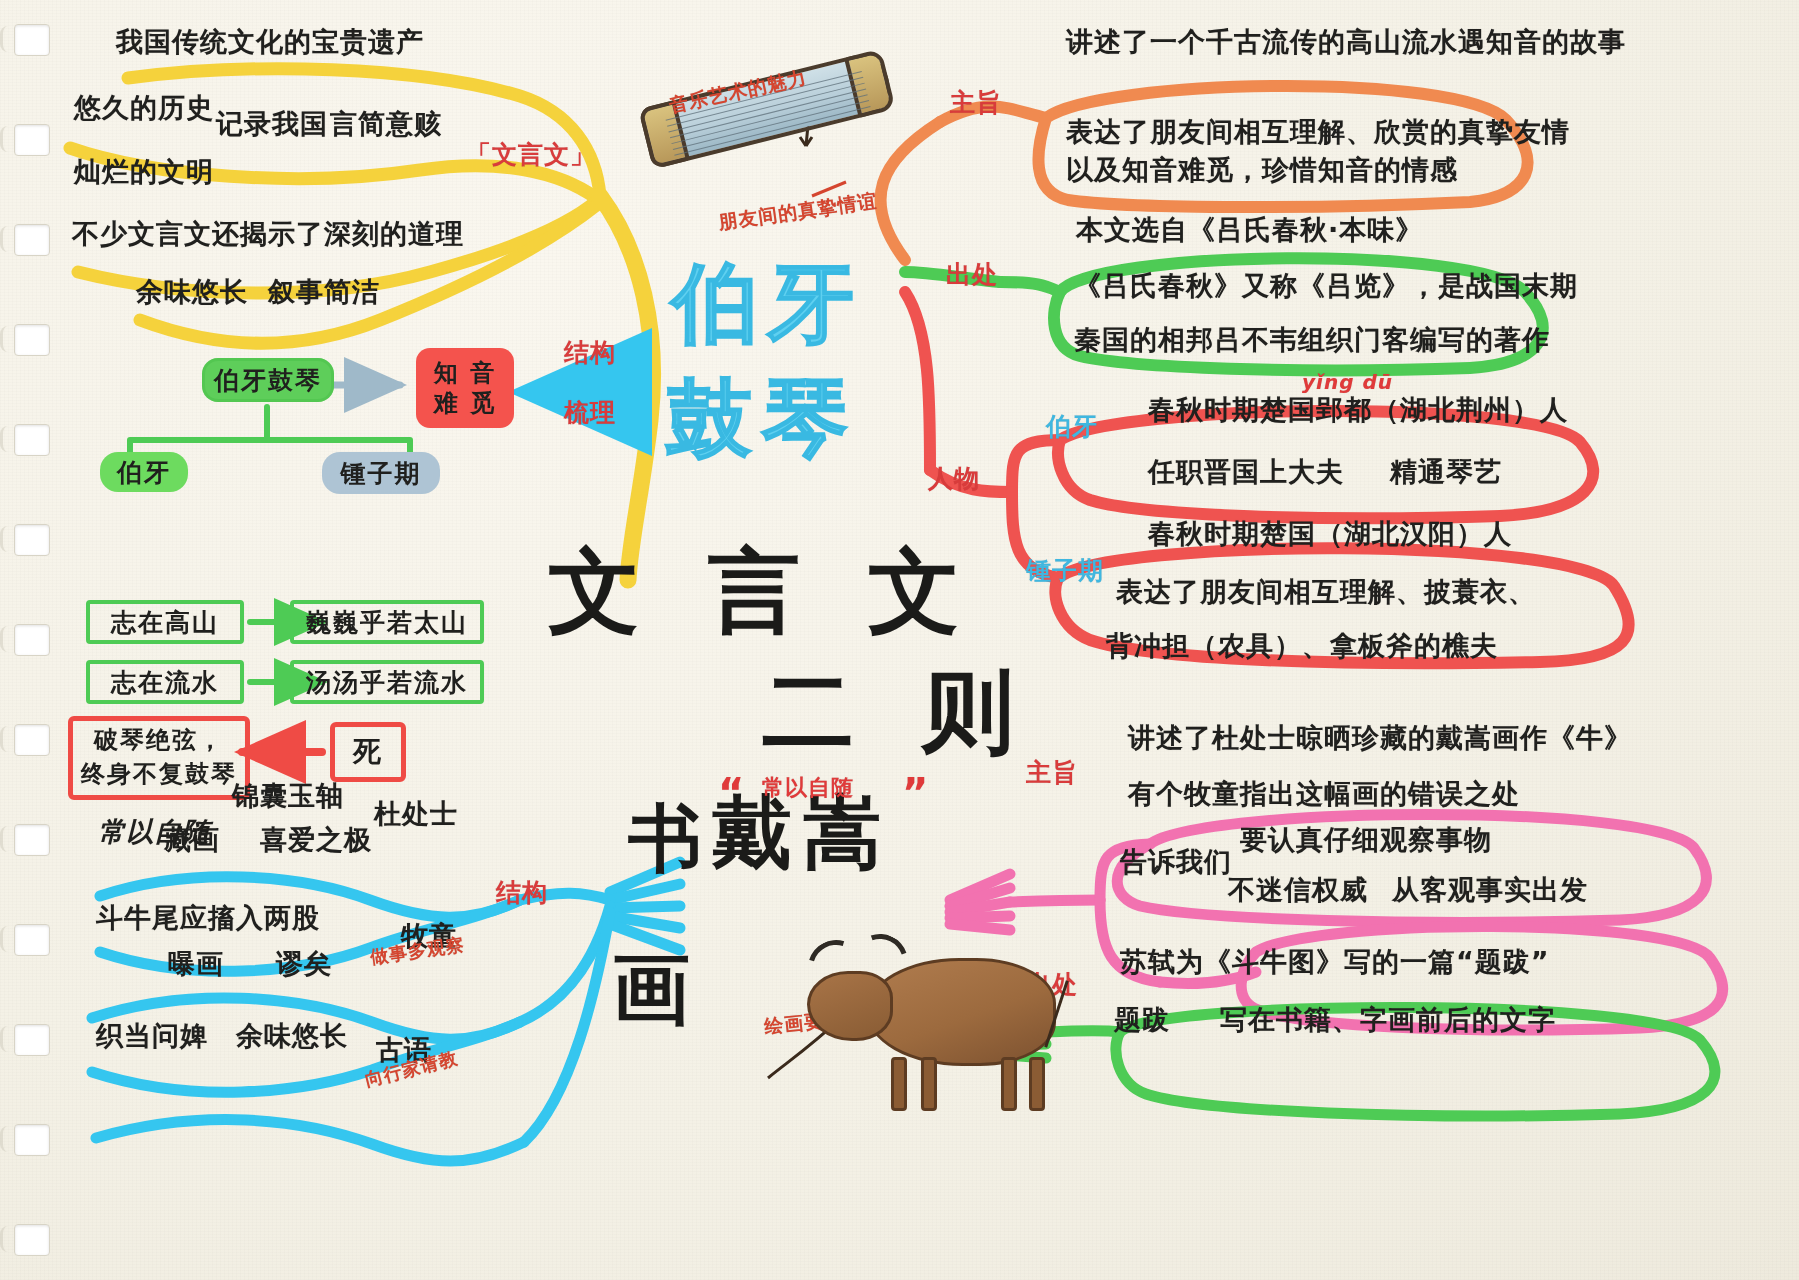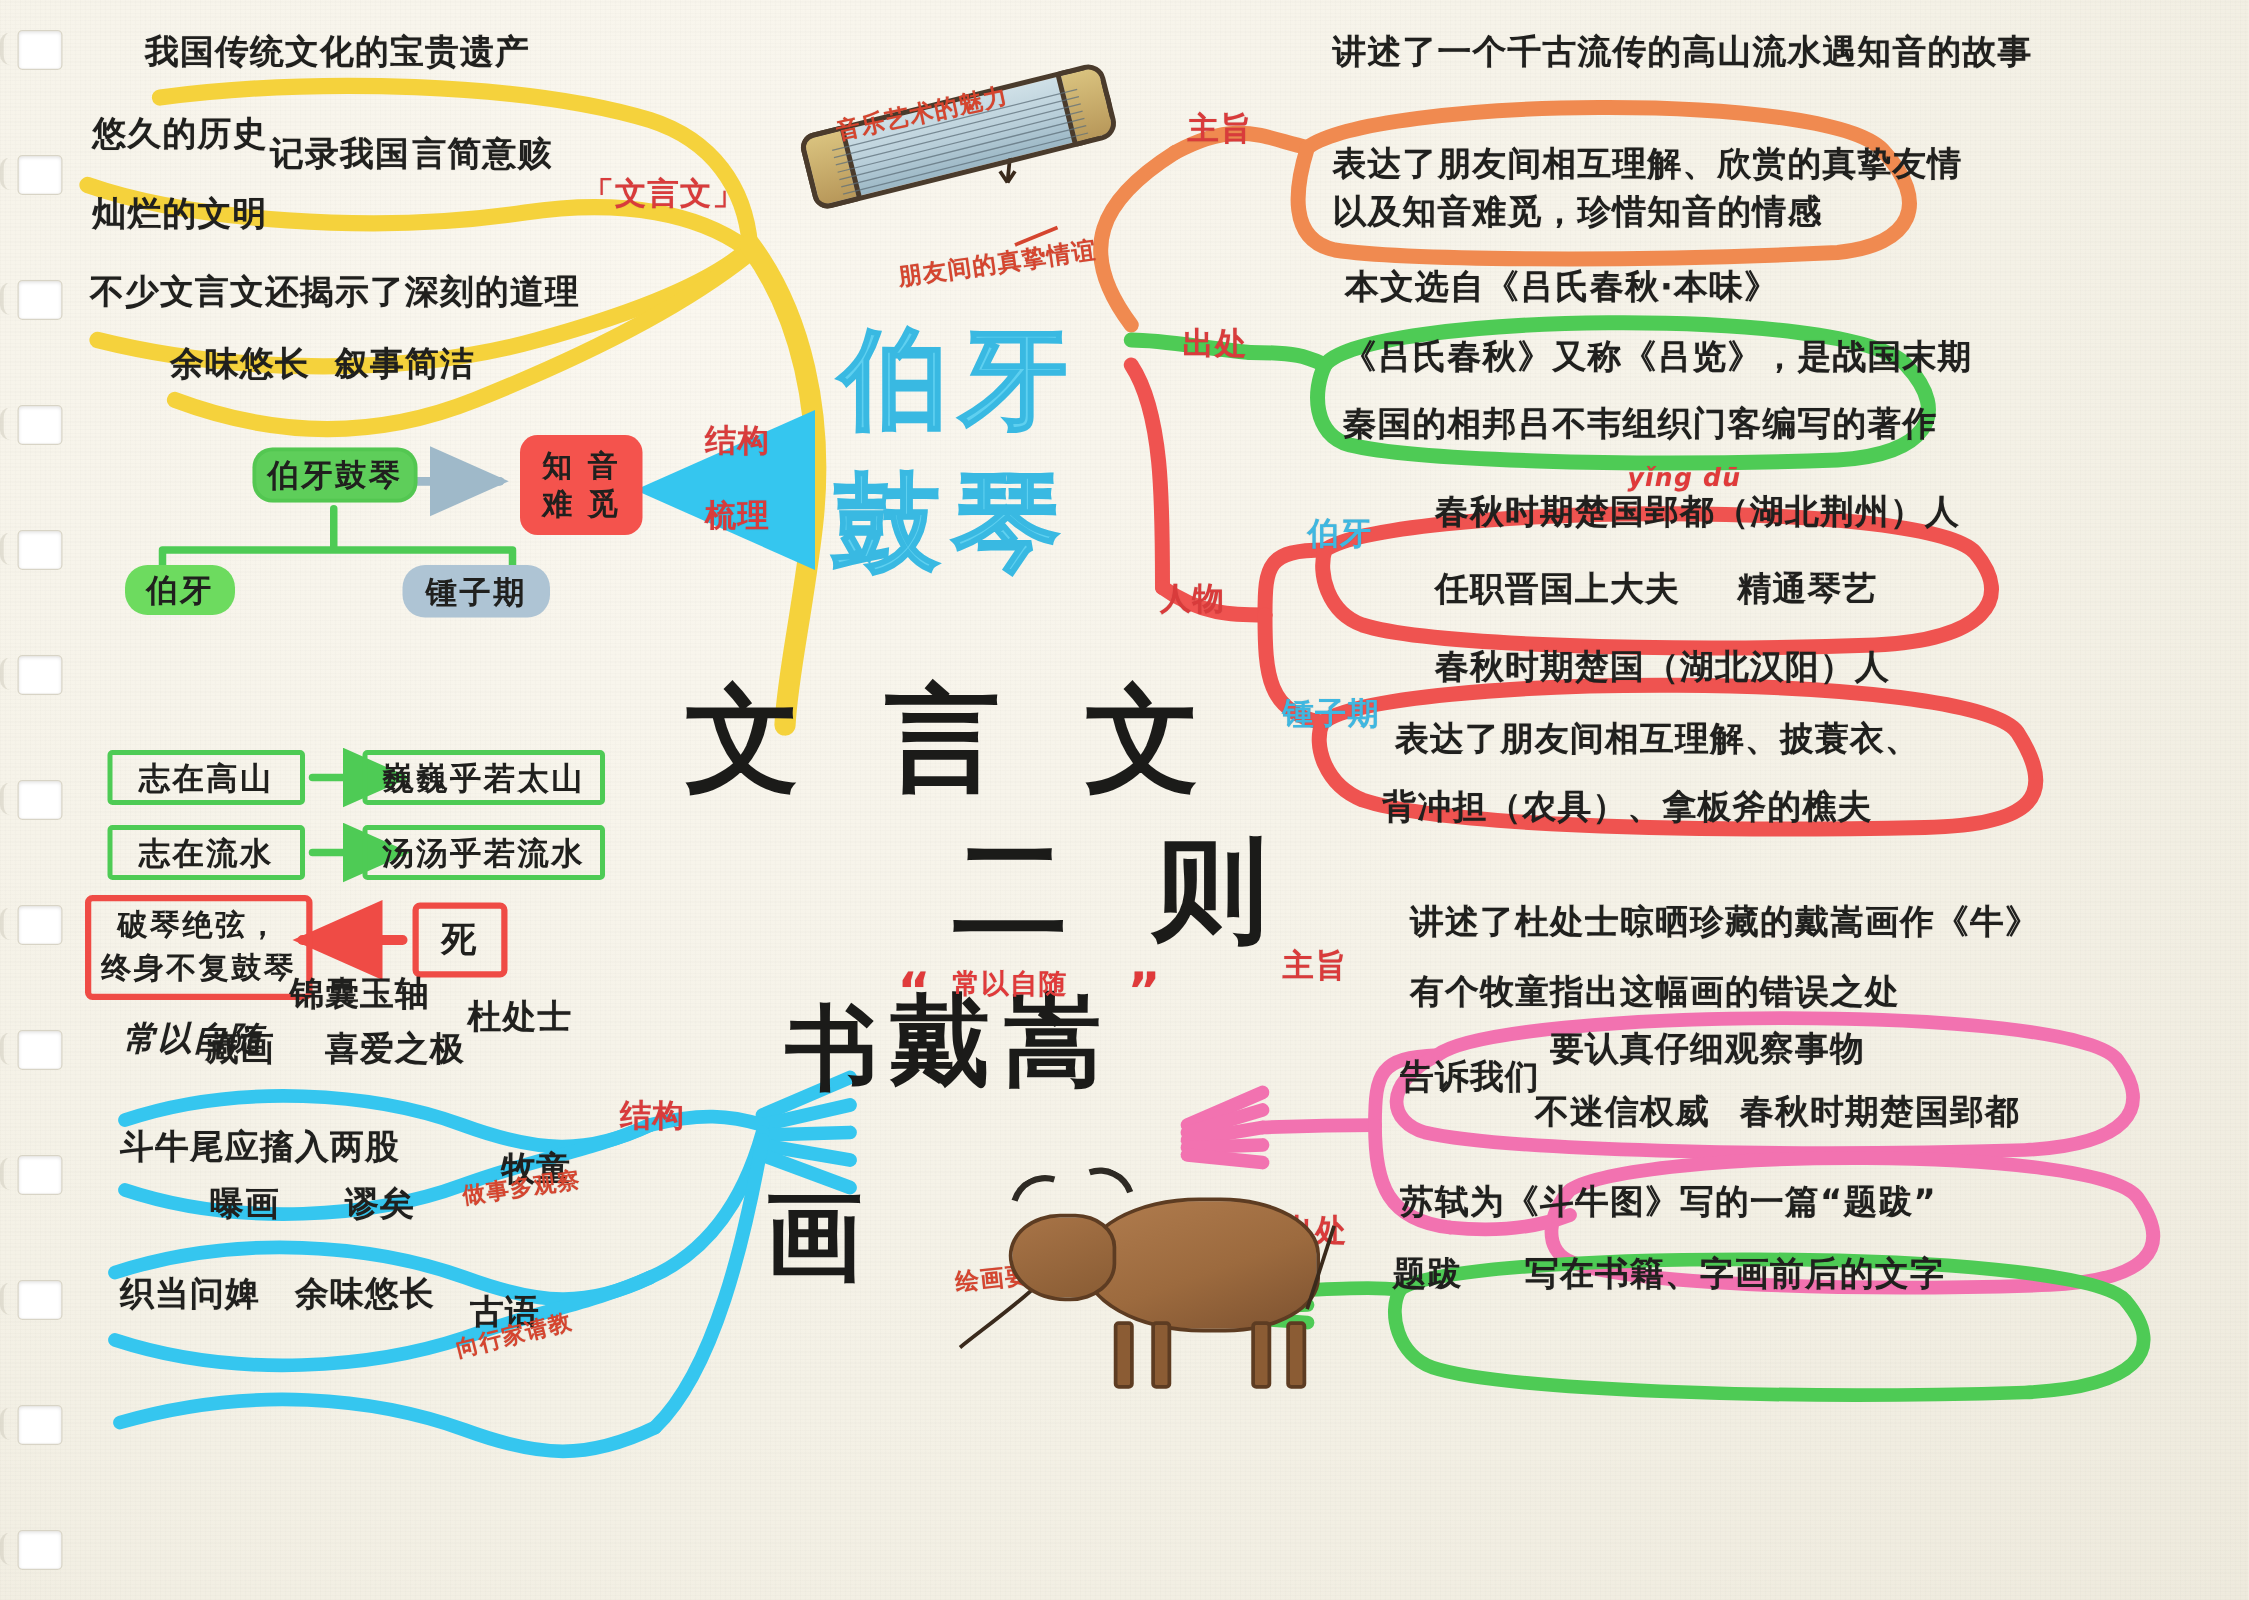--- a/index.html
+++ b/index.html
@@ -428,17 +428,17 @@
     <div class="tailline" style="left:186px;top:18px;"></div>
   </div>
 </div>
 
 <div class="t lg" style="left:1128px;top:724px;">讲述了杜处士晾晒珍藏的戴嵩画作《牛》</div>
 <div class="t lg" style="left:1128px;top:780px;">有个牧童指出这幅画的错误之处</div>
 
 <div class="t lg" style="left:1120px;top:848px;">告诉我们</div>
 <div class="t lg" style="left:1240px;top:826px;">要认真仔细观察事物</div>
 <div class="t lg" style="left:1228px;top:876px;">不迷信权威</div>
-<div class="t lg" style="left:1392px;top:876px;">春秋时期楚国郢都</div>
+<div class="t lg" style="left:1392px;top:876px;">从客观事实出发</div>
 
 <div class="t lg" style="left:1120px;top:948px;">苏轼为《斗牛图》写的一篇“题跋”</div>
 <div class="t lg" style="left:1114px;top:1006px;">题跋</div>
 <div class="t lg" style="left:1220px;top:1006px;">写在书籍、字画前后的文字</div>
 
 </body></html>

